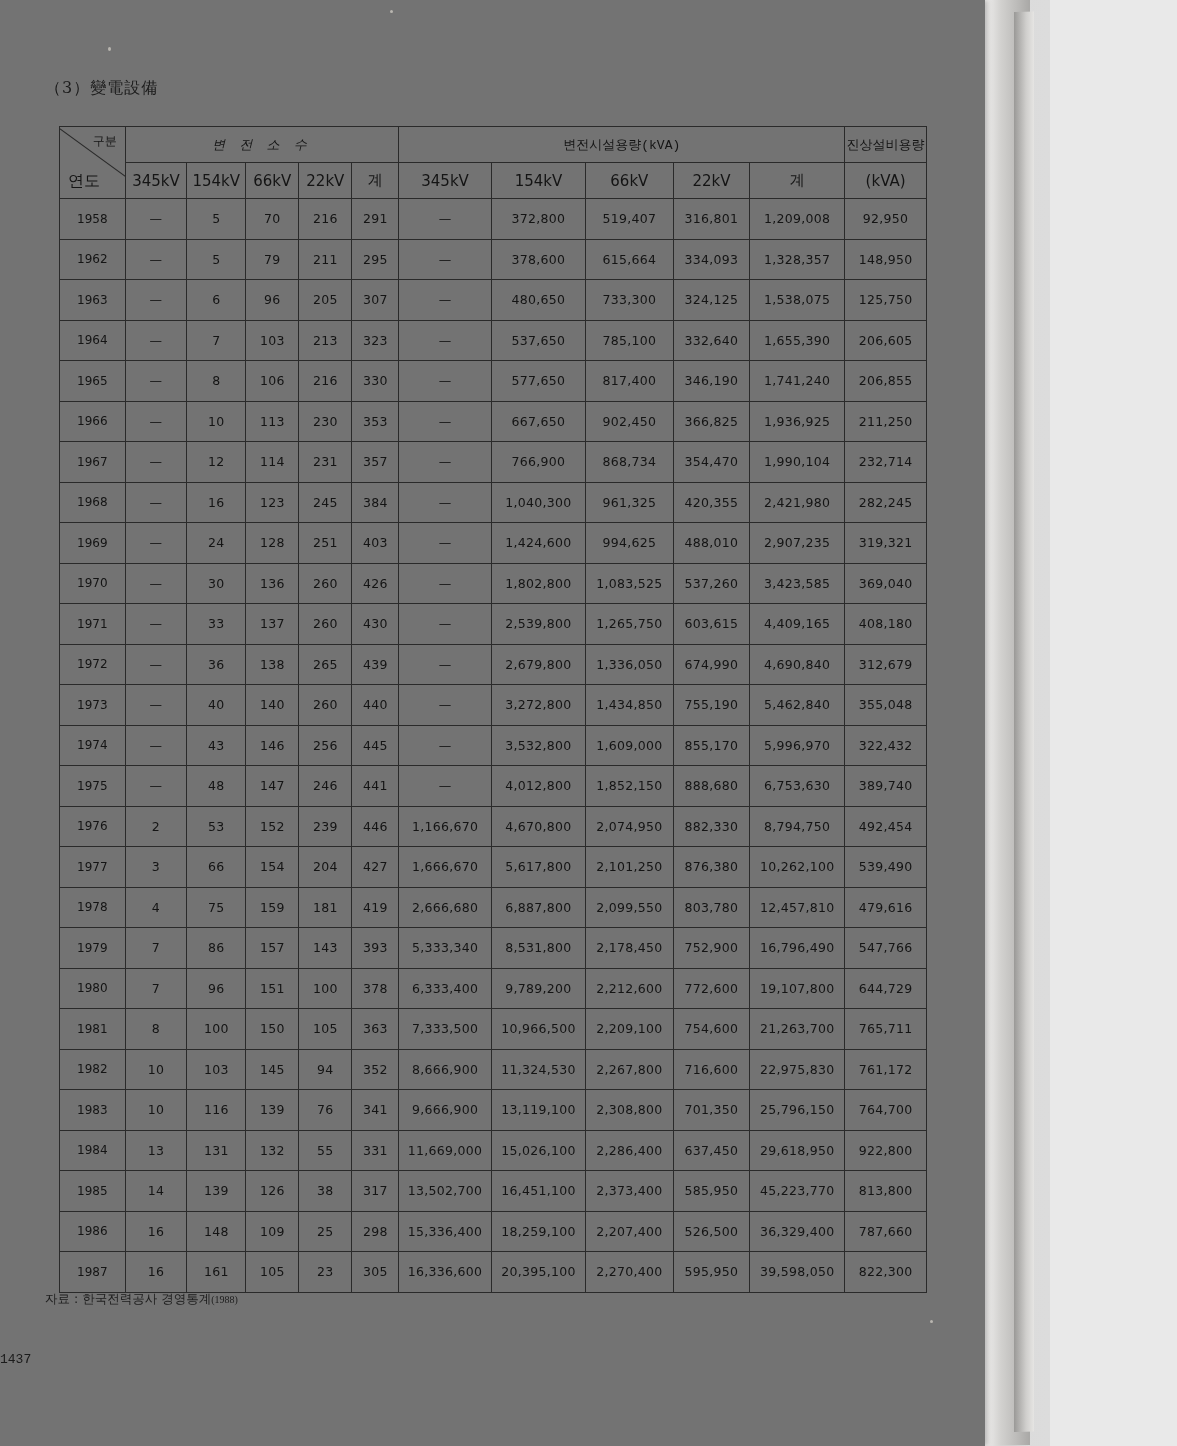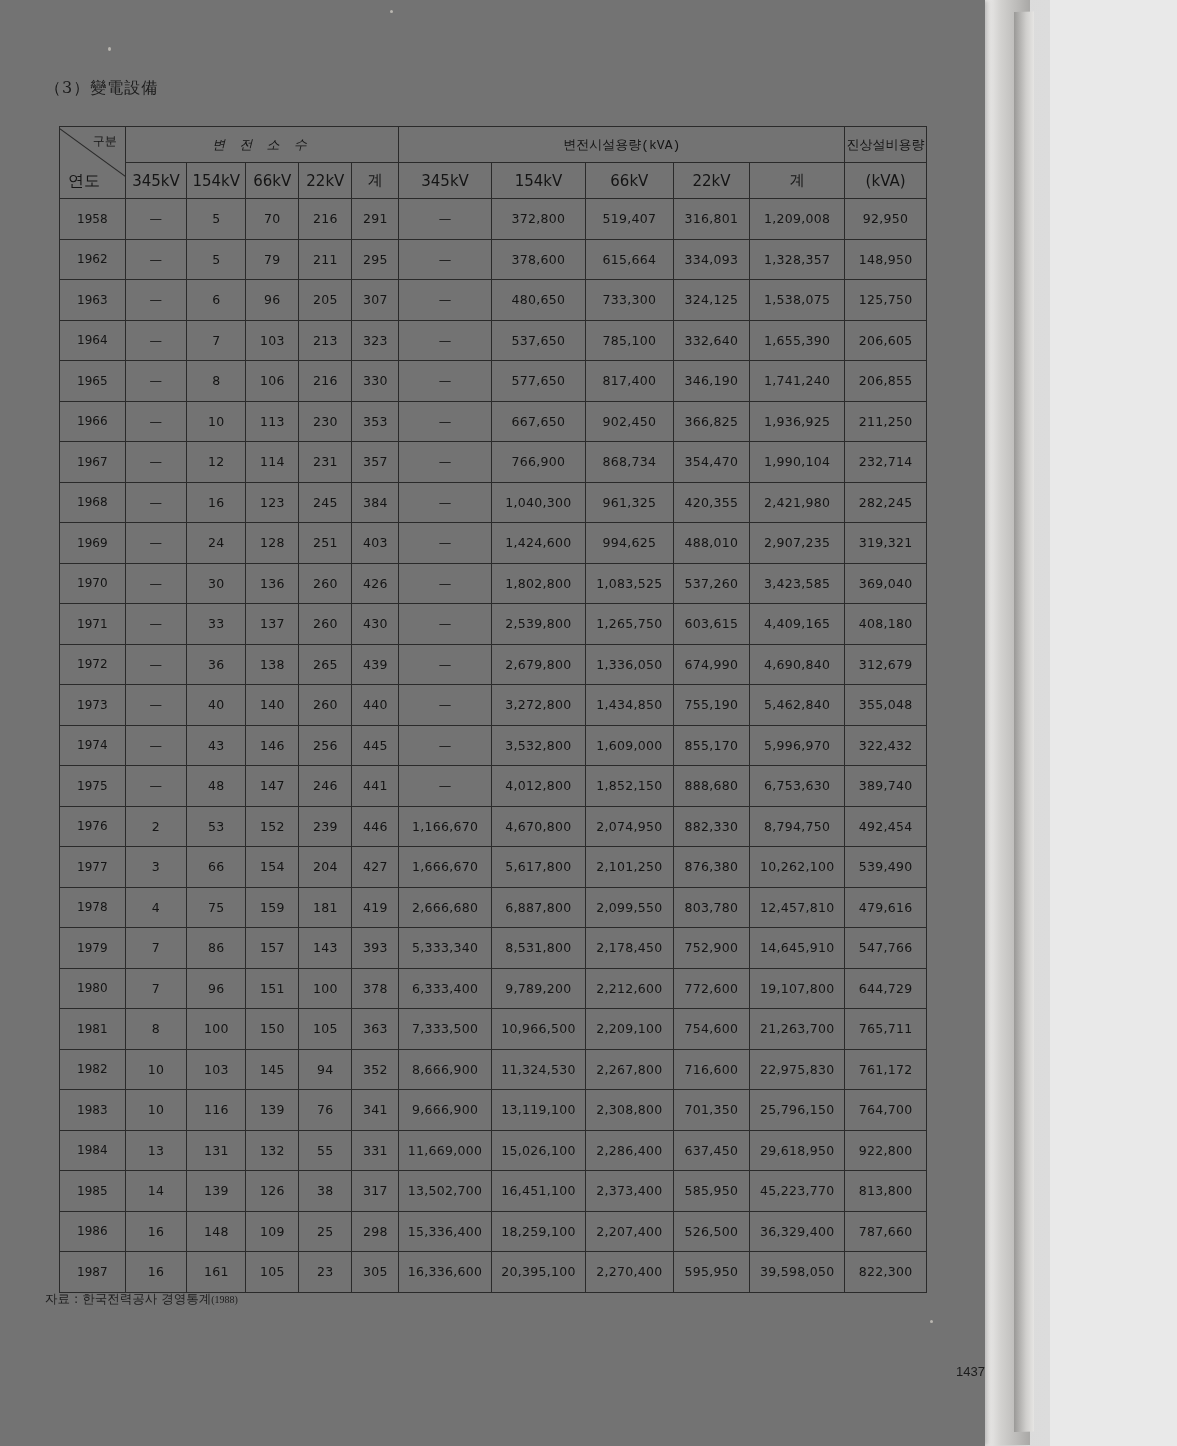--- a/index.html
+++ b/index.html
@@ -141,25 +141,24 @@
     top: 1291px;
     font-size: 12.5px;
     color: #1d1d1d;
   }
   .source .small { font-size: 10px; font-family: Liberation Serif, serif; }
   .page-no {
     position: absolute;
     left: 0;
     top: 1352px;
     width: 985px;
-    text-align: right;
+    text-align: left;
     font-size: 13px;
     color: #1b1b1b;
-    font-family: Liberation Sans, sans-serif;
-    margin-top: 12px;
+    font-family: Liberation Mono, monospace;
   }
   .speck {
     position: absolute;
     background: #b9b6b0;
     border-radius: 50%;
   }
 </style>
 </head>
 <body>
 
@@ -458,21 +457,21 @@
             <td class="c-year ">1979</td>
             <td class="c-345 num">7</td>
             <td class="c-154 num">86</td>
             <td class="c-66 num">157</td>
             <td class="c-22 num">143</td>
             <td class="c-gye num">393</td>
             <td class="c-cap345 num">5,333,340</td>
             <td class="c-cap154 num">8,531,800</td>
             <td class="c-cap66 num">2,178,450</td>
             <td class="c-cap22 num">752,900</td>
-            <td class="c-capgye num">14,645,910</td>
+            <td class="c-capgye num">16,796,490</td>
             <td class="c-jin num">547,766</td>
           </tr>
           <tr>
             <td class="c-year ">1980</td>
             <td class="c-345 num">7</td>
             <td class="c-154 num">96</td>
             <td class="c-66 num">151</td>
             <td class="c-22 num">100</td>
             <td class="c-gye num">378</td>
             <td class="c-cap345 num">6,333,400</td>

